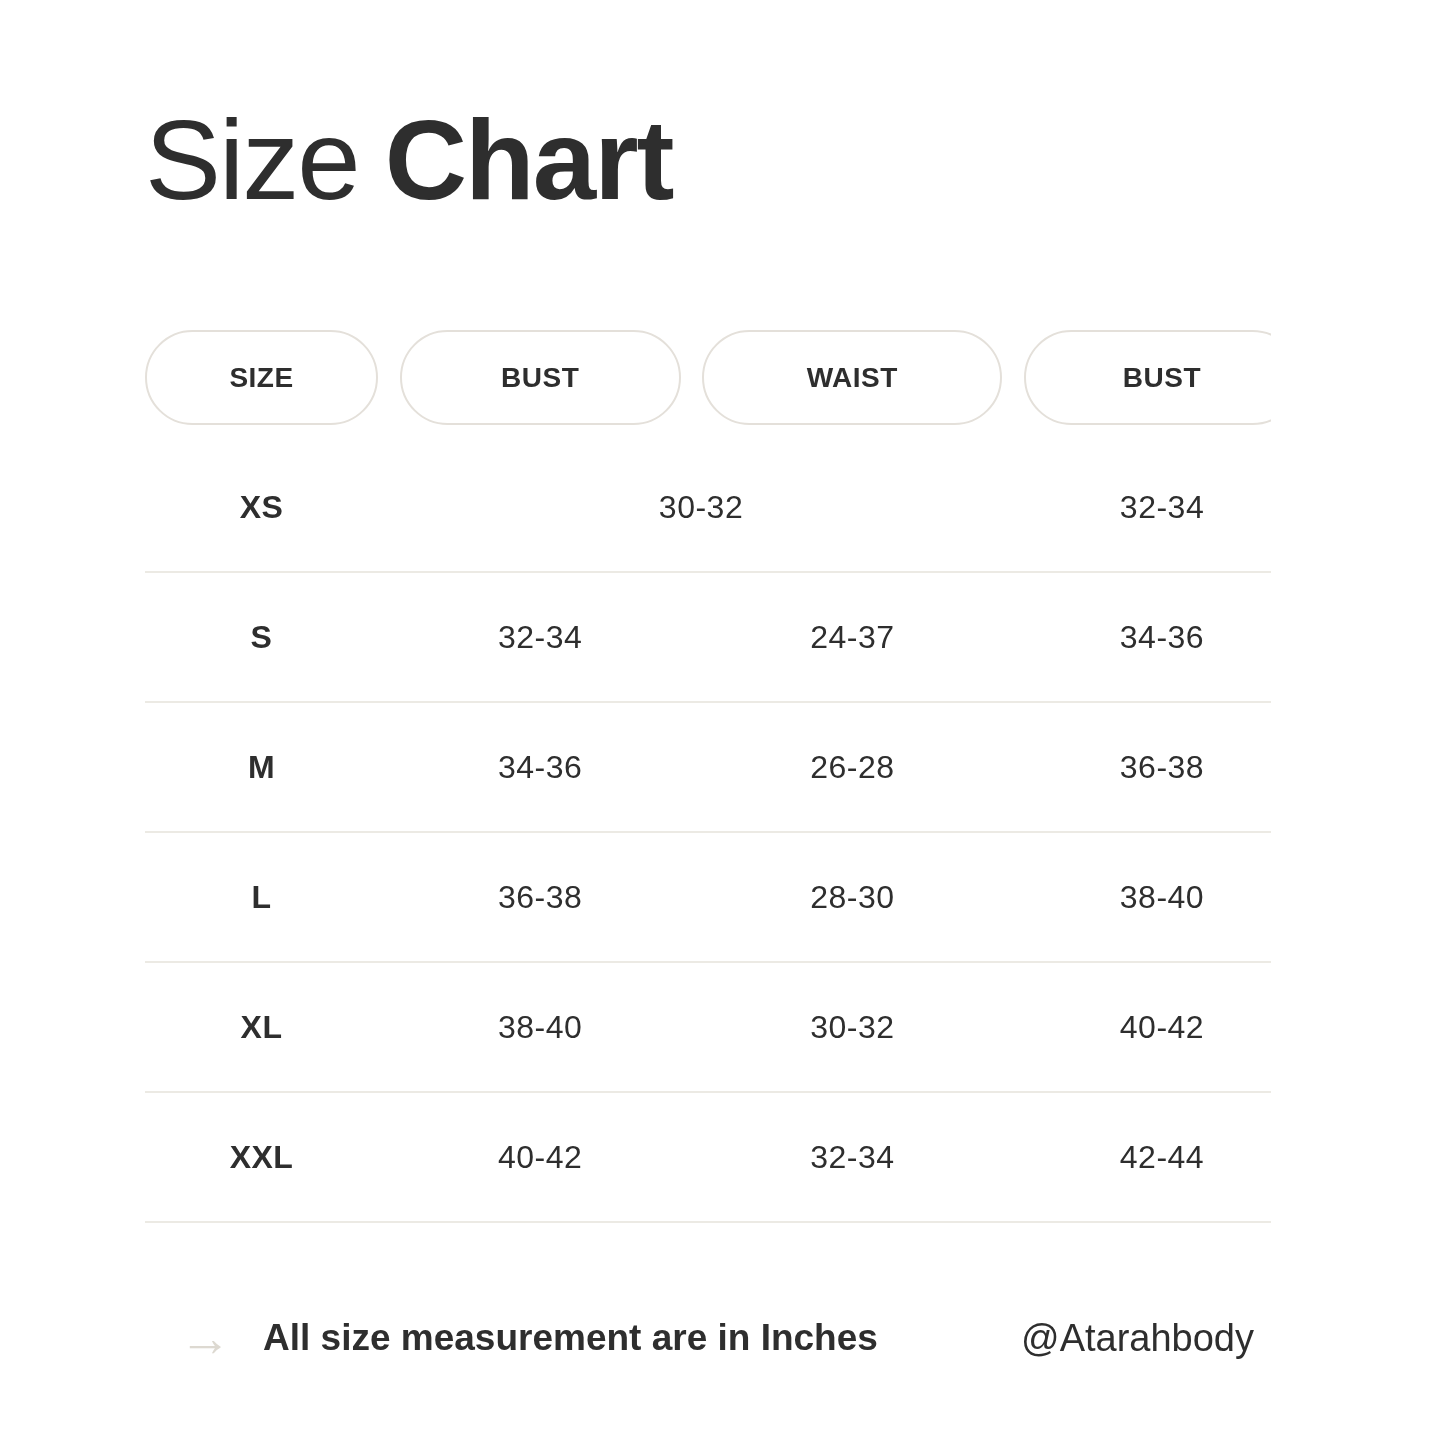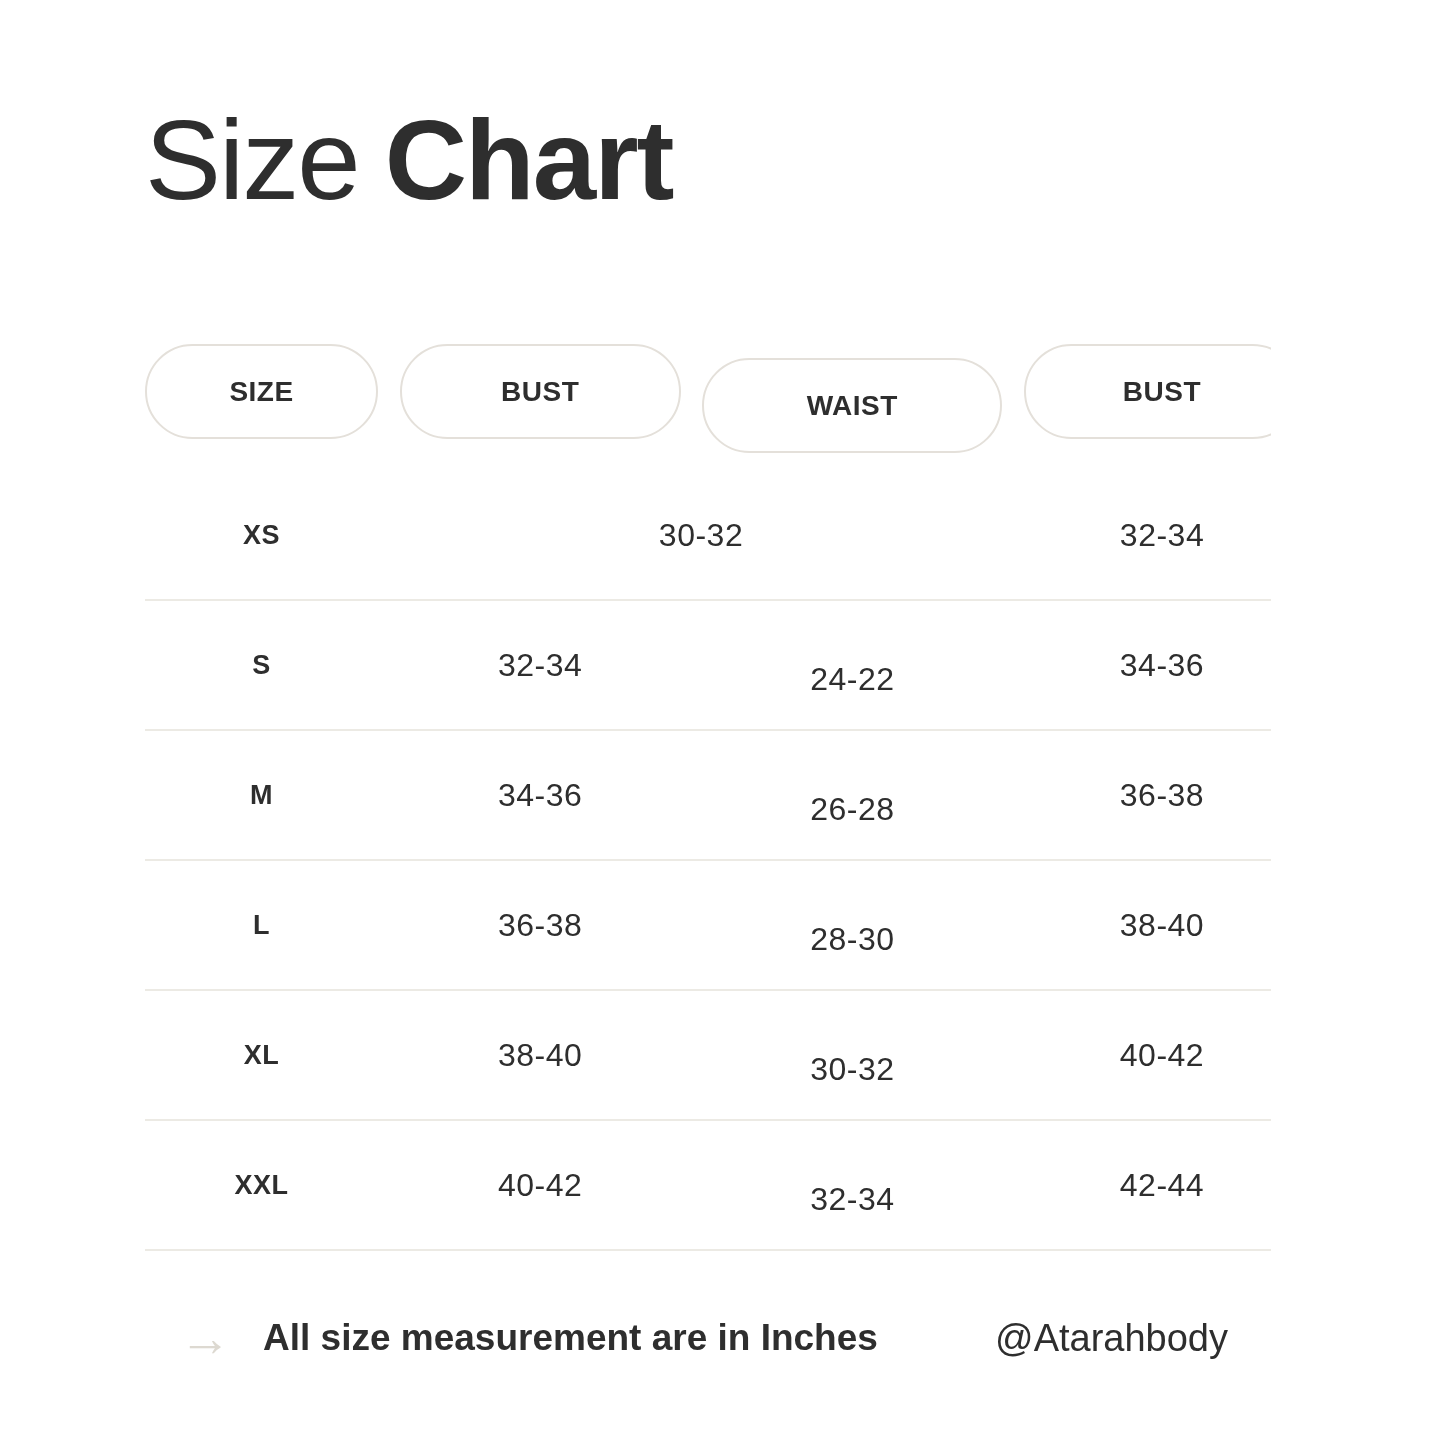--- a/index.html
+++ b/index.html
@@ -47,37 +47,37 @@
     display: flex;
     align-items: center;
     justify-content: center;
     box-sizing: border-box;
     font-weight: 700;
     font-size: 28px;
     letter-spacing: 0.5px;
   }
   .col-0 { width: 233px; }
   .col-1 { width: 281px; }
-  .col-2 { width: 300px; margin-top: 28px; }
+  .col-2 { width: 300px; }
   .col-3 { width: 276px; }
 
   .rows { margin-top: 18px; }
   .table-row {
     display: flex;
     justify-content: space-between;
     align-items: center;
     height: 128px;
     border-bottom: 2px solid #eceae4;
   }
   .cell {
     text-align: center;
     font-size: 32px;
     letter-spacing: 0.5px;
   }
-  .cell.size-label { font-weight: 700; font-size: 27px; }
+  .cell.size-label { font-weight: 700; font-size: 32px; }
 
   .footer {
     position: absolute;
     left: 145px;
     width: 1155px;
     top: 1312px;
     display: flex;
     align-items: center;
   }
   .arrow-icon {
@@ -88,21 +88,21 @@
     font-weight: 400;
   }
   .footer-note {
     margin-left: 32px;
     font-size: 37px;
     color: #2e2e2e;
     font-weight: bold;
   }
   .handle {
     margin-left: auto;
-    margin-right: 72px;
+    margin-right: 46px;
     font-size: 38px;
     color: #2e2e2e;
   }
 </style>
 </head>
 <body>
 
 <div class="canvas">
 
   <div class="page-title">
@@ -130,21 +130,21 @@
 
       <div class="table-row">
         <div class="cell size-label col-0">XS</div>
         <div class="cell col-1">30-32</div>
         <div class="cell col-3">32-34</div>
       </div>
 
       <div class="table-row">
         <div class="cell size-label col-0">S</div>
         <div class="cell col-1">32-34</div>
-        <div class="cell col-2">24-22</div>
+        <div class="cell col-2">24-37</div>
         <div class="cell col-3">34-36</div>
       </div>
 
       <div class="table-row">
         <div class="cell size-label col-0">M</div>
         <div class="cell col-1">34-36</div>
         <div class="cell col-2">26-28</div>
         <div class="cell col-3">36-38</div>
       </div>
 

